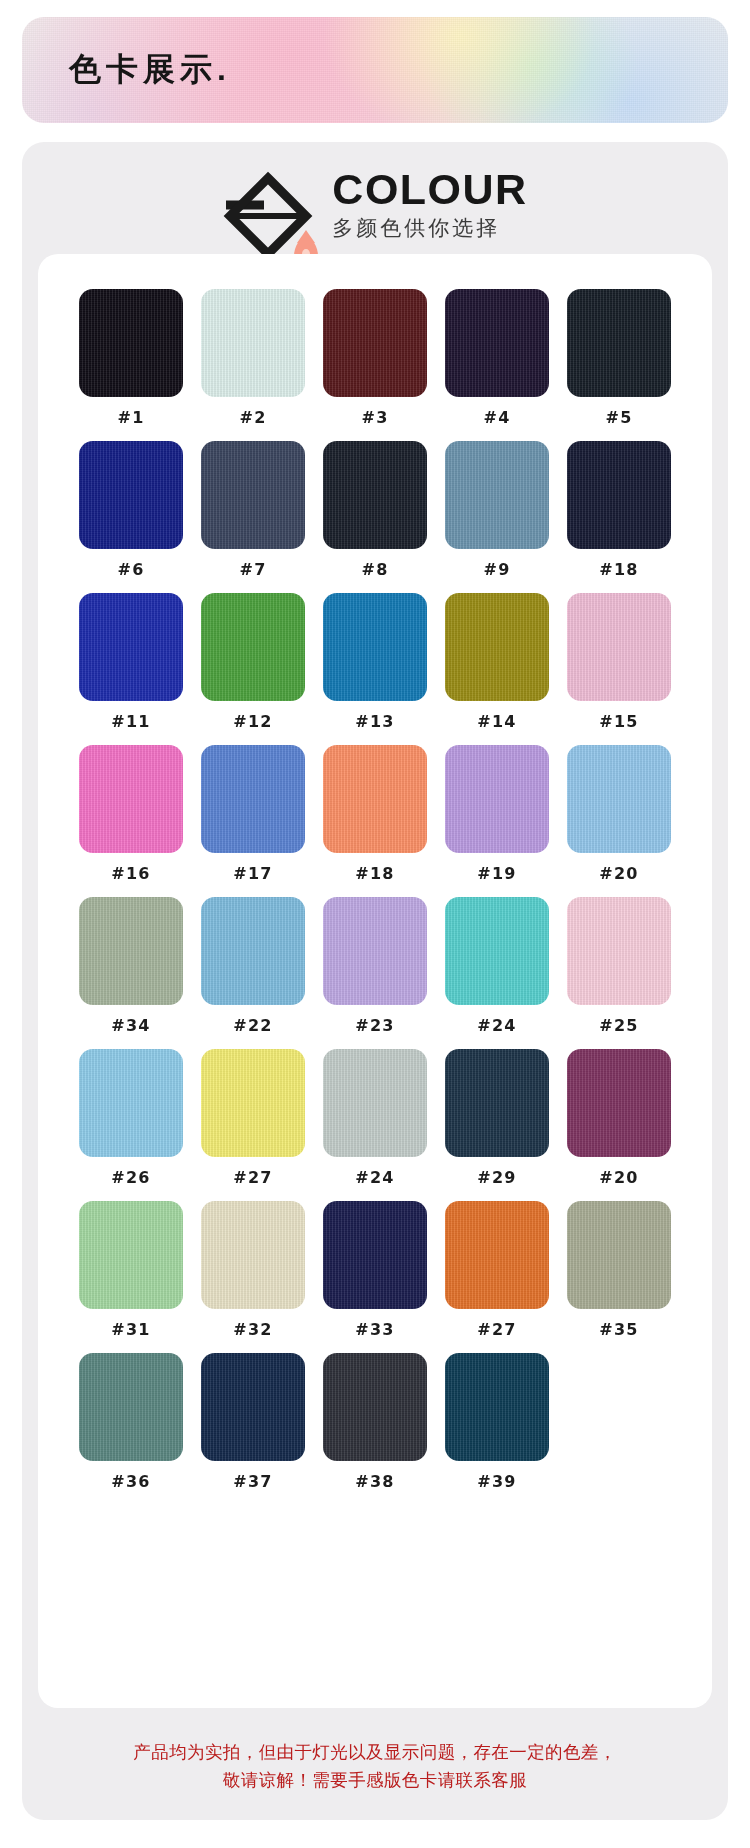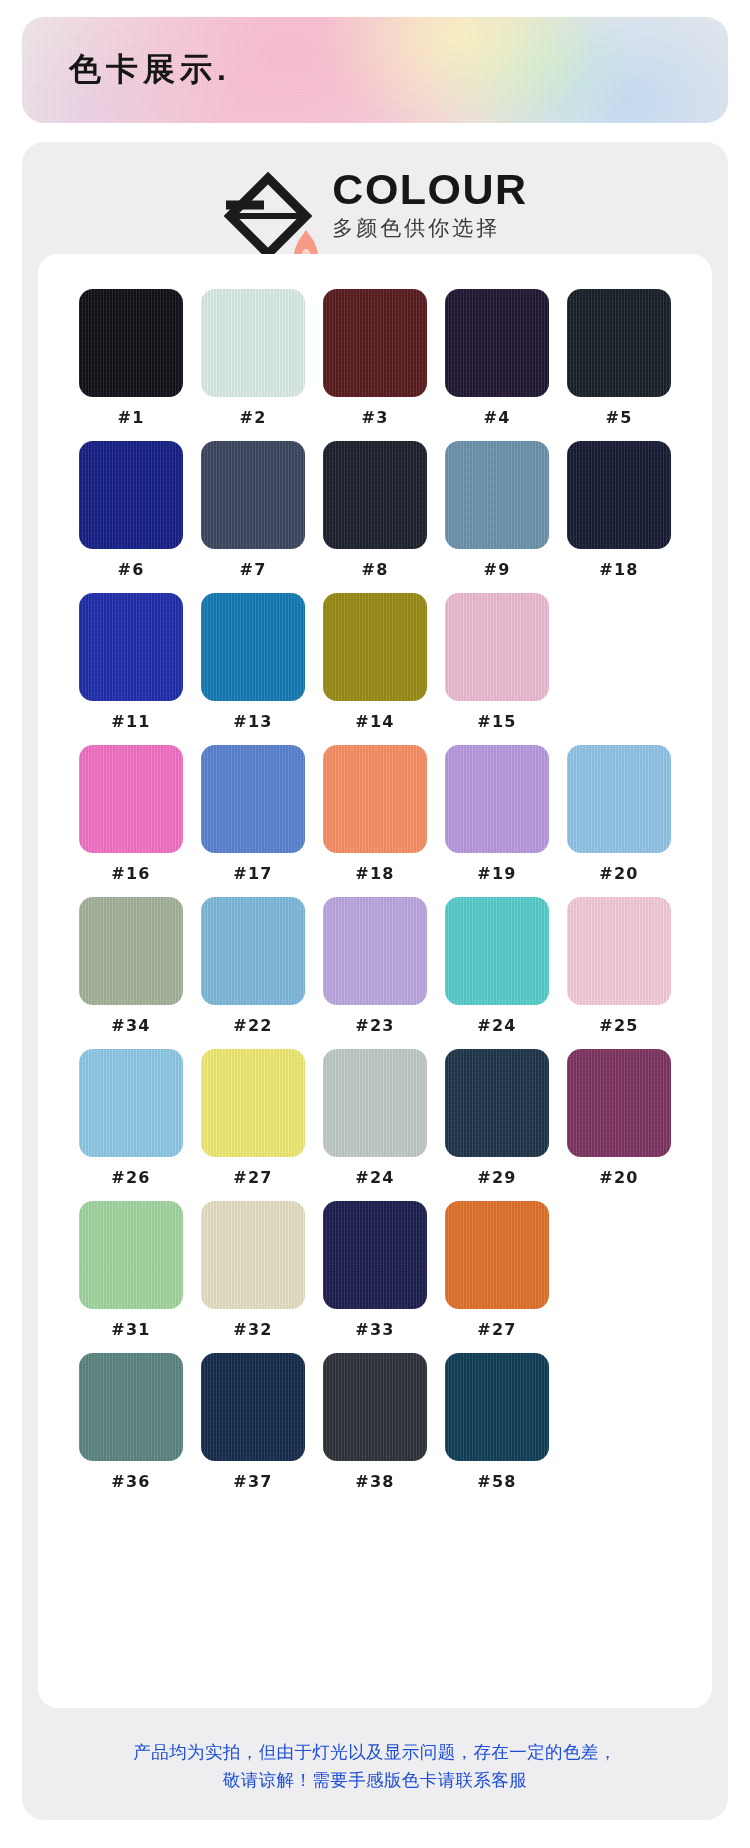--- a/index.html
+++ b/index.html
@@ -209,21 +209,21 @@
 
   
   .footer-note {
     position: absolute;
     left: 0;
     top: 1596px;
     width: 100%;
     text-align: center;
     font-size: 17.5px;
     line-height: 1.62;
-    color: #1d4ed8;
+    color: #b91c1c;
     letter-spacing: 0.4px;
   }
   .footer-note span { display: block; }
 </style>
 </head>
 <body>
 
 <div class="header-banner">
   <div class="header-title-cn">色卡展示.</div>
 </div>
@@ -290,20 +290,24 @@
             <div class="swatch-chip" style="background: rgb(22, 26, 51);"></div>
             <div class="swatch-label">#18</div>
           </div>
         </div>
         <div class="swatch-row">
           <div class="swatch-cell">
             <div class="swatch-chip" style="background: rgb(29, 43, 171);"></div>
             <div class="swatch-label">#11</div>
           </div>
           <div class="swatch-cell">
+            <div class="swatch-chip" style="background: rgb(75, 161, 60);"></div>
+            <div class="swatch-label">#12</div>
+          </div>
+          <div class="swatch-cell">
             <div class="swatch-chip" style="background: rgb(18, 121, 180);"></div>
             <div class="swatch-label">#13</div>
           </div>
           <div class="swatch-cell">
             <div class="swatch-chip" style="background: rgb(153, 140, 20);"></div>
             <div class="swatch-label">#14</div>
           </div>
           <div class="swatch-cell">
             <div class="swatch-chip" style="background: rgb(239, 188, 213);"></div>
             <div class="swatch-label">#15</div>
@@ -385,37 +389,41 @@
             <div class="swatch-label">#32</div>
           </div>
           <div class="swatch-cell">
             <div class="swatch-chip" style="background: rgb(26, 29, 78);"></div>
             <div class="swatch-label">#33</div>
           </div>
           <div class="swatch-cell">
             <div class="swatch-chip" style="background: rgb(226, 113, 42);"></div>
             <div class="swatch-label">#27</div>
           </div>
+          <div class="swatch-cell">
+            <div class="swatch-chip" style="background: rgb(168, 172, 148);"></div>
+            <div class="swatch-label">#35</div>
+          </div>
         </div>
         <div class="swatch-row">
           <div class="swatch-cell">
             <div class="swatch-chip" style="background: rgb(90, 134, 128);"></div>
             <div class="swatch-label">#36</div>
           </div>
           <div class="swatch-cell">
             <div class="swatch-chip" style="background: rgb(19, 41, 75);"></div>
             <div class="swatch-label">#37</div>
           </div>
           <div class="swatch-cell">
             <div class="swatch-chip" style="background: rgb(46, 48, 57);"></div>
             <div class="swatch-label">#38</div>
           </div>
           <div class="swatch-cell">
             <div class="swatch-chip" style="background: rgb(13, 60, 85);"></div>
-            <div class="swatch-label">#58</div>
+            <div class="swatch-label">#39</div>
           </div>
         </div>
       </div>
   </div>
 
   <div class="footer-note">
     <span>产品均为实拍，但由于灯光以及显示问题，存在一定的色差，</span>
     <span>敬请谅解！需要手感版色卡请联系客服</span>
   </div>
 </div>

